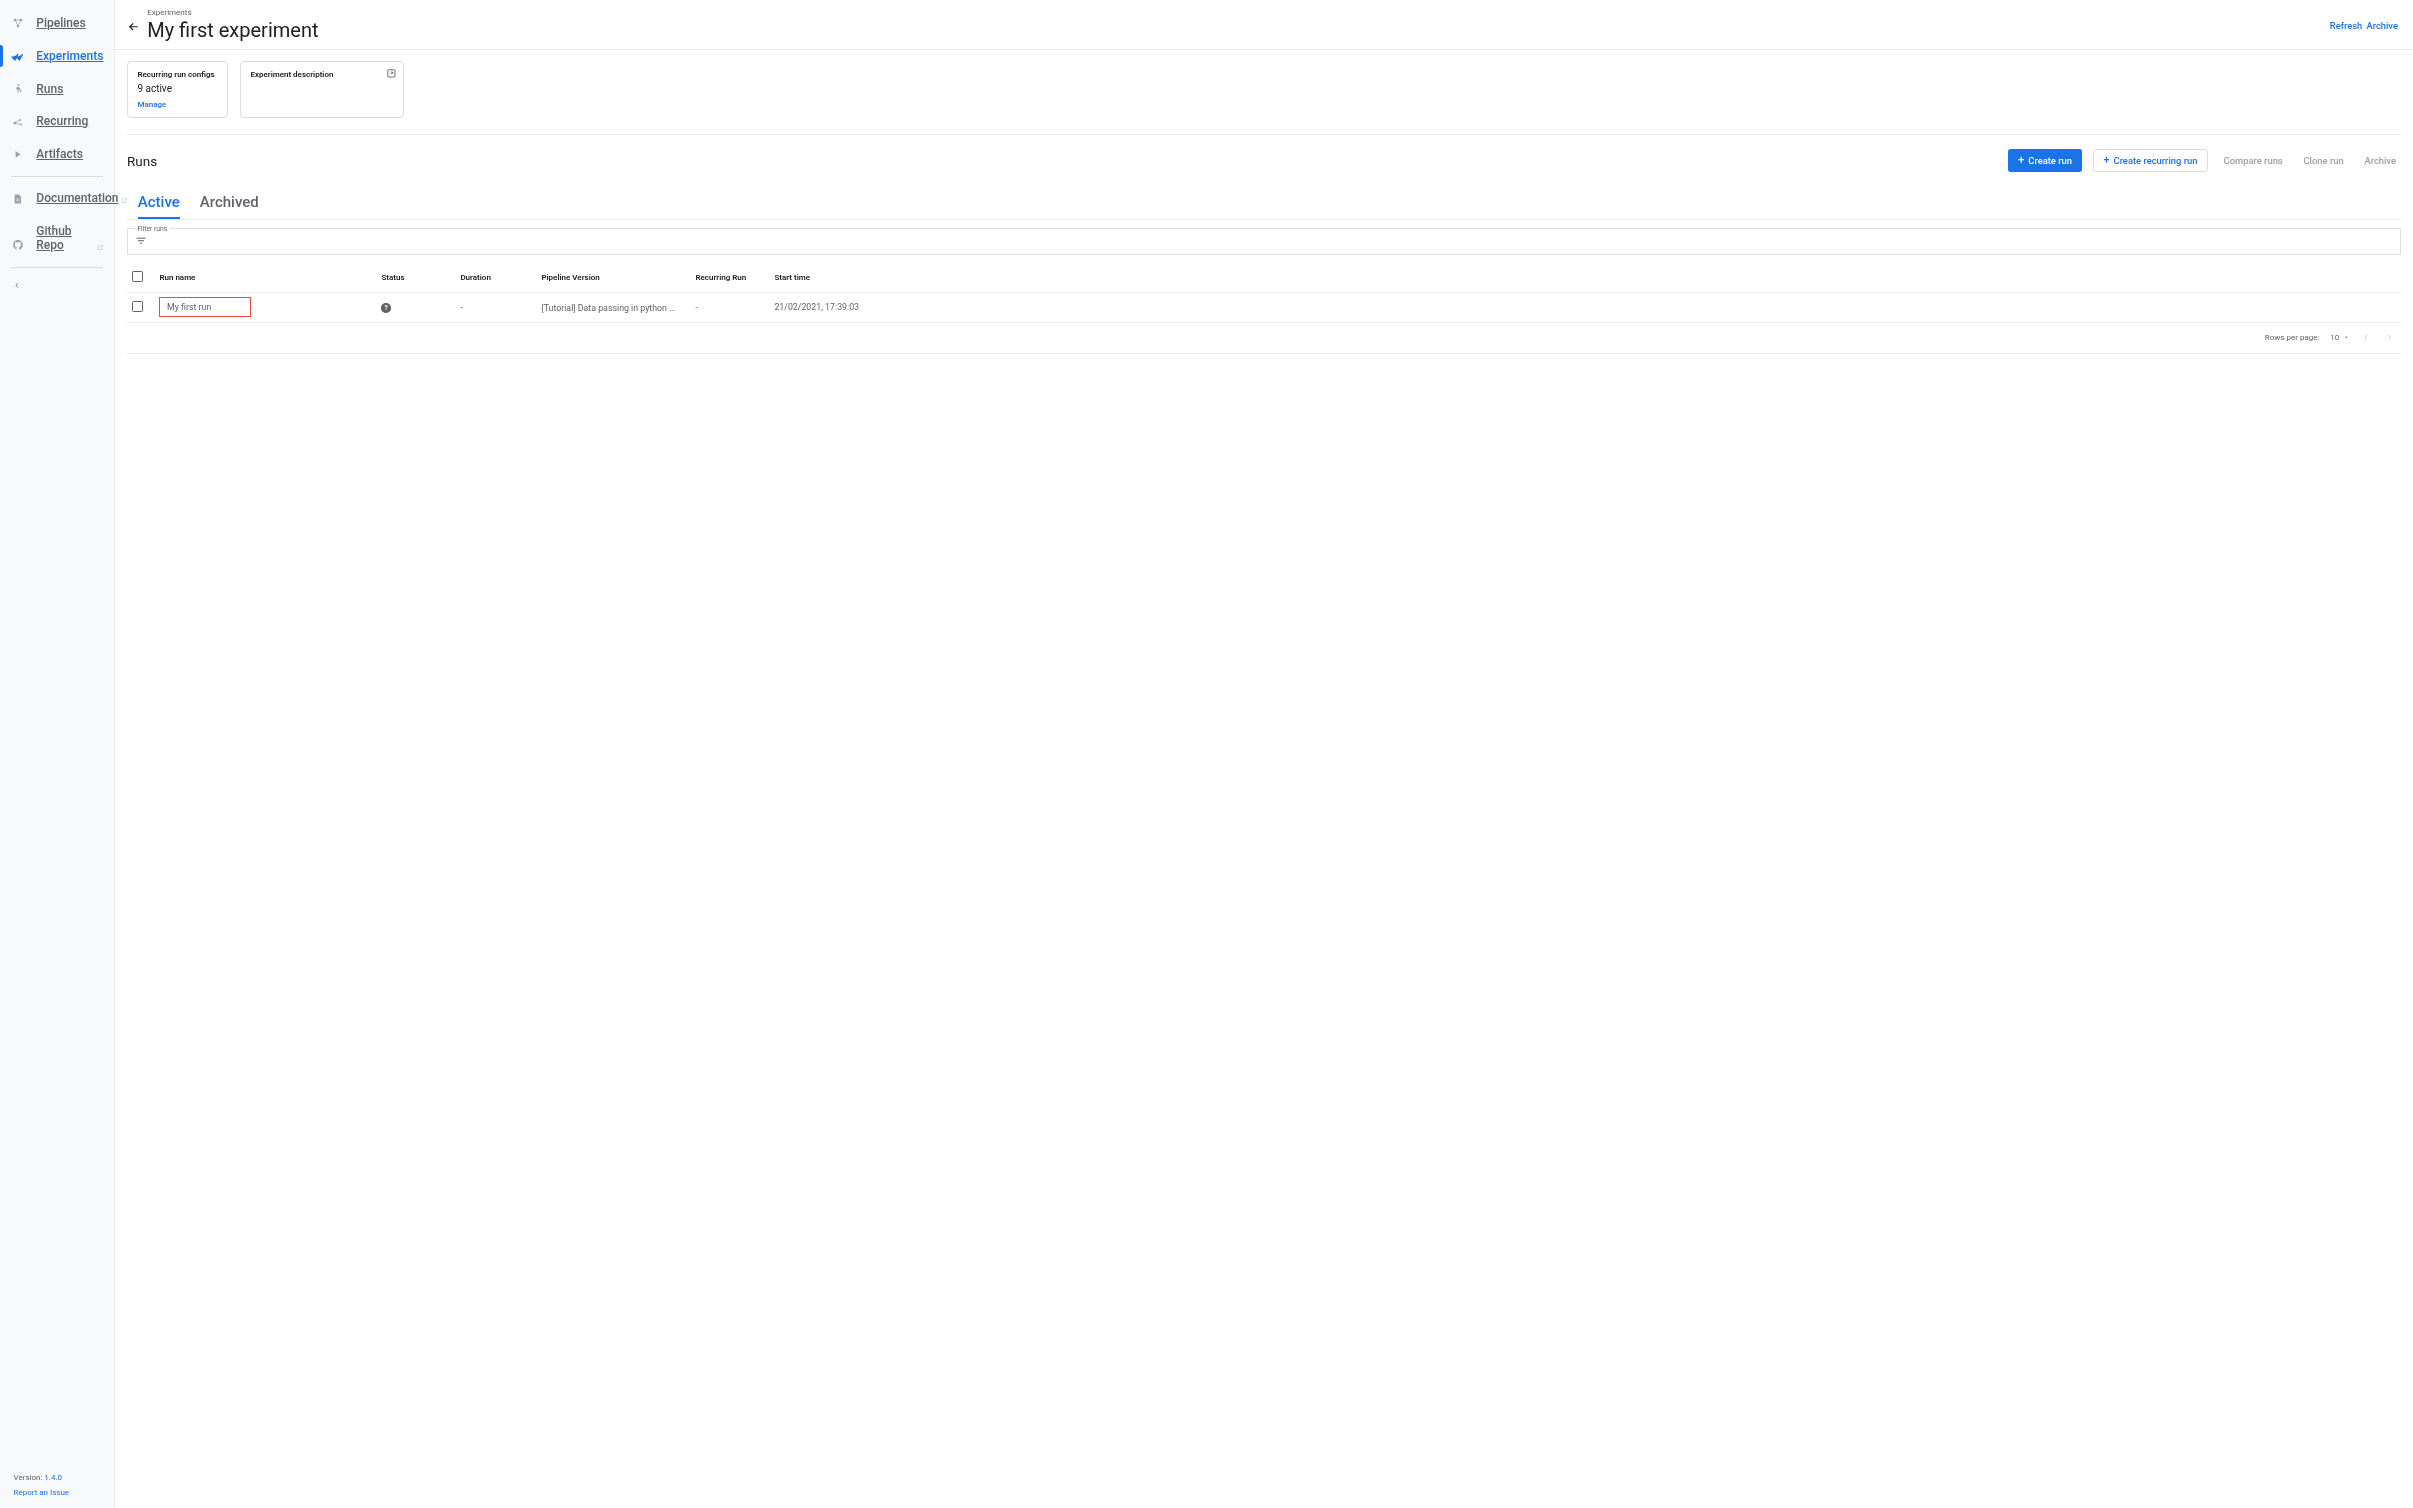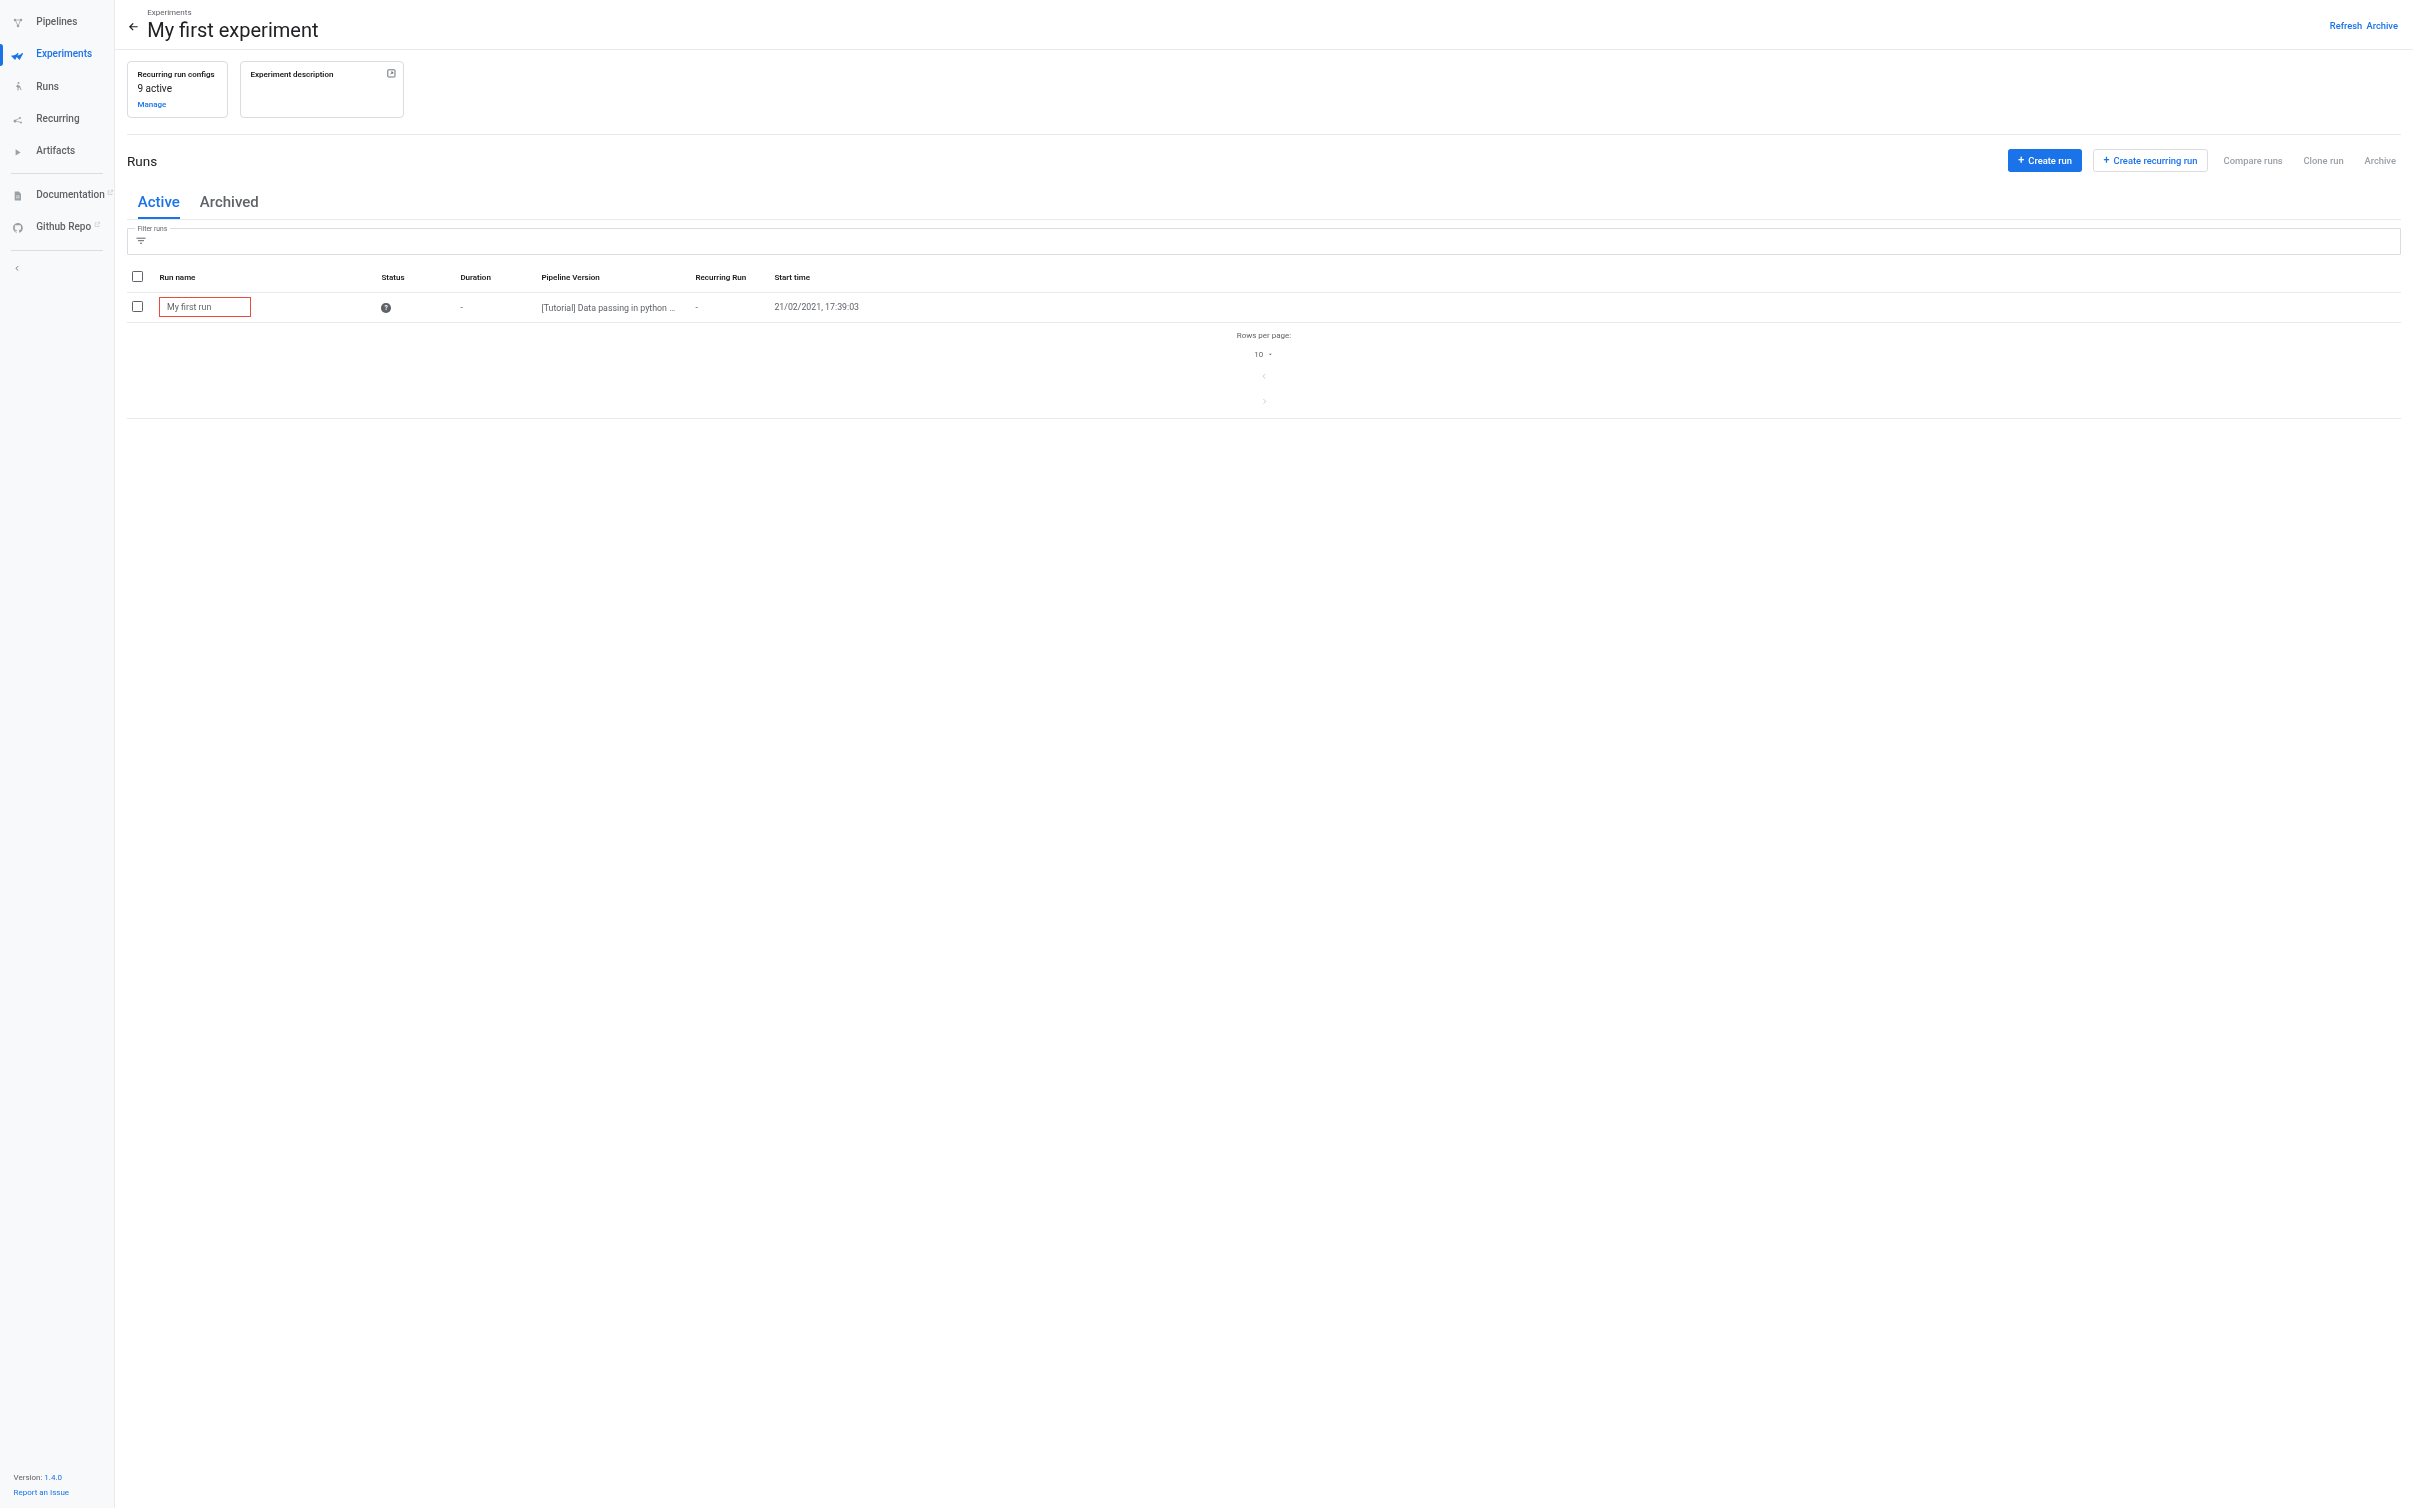--- a/index.html
+++ b/index.html
@@ -22,27 +22,28 @@
       border-right: 0.7px solid #e8eaed;
       display: flex;
       flex-direction: column;
       position: relative;
     }
     .nav-list {
       padding-top: 6.7px;
     }
     .nav-item {
       display: flex;
-      align-items: flex-start;
+      align-items: flex-end;
       padding: 9.4px 10.8px;
       cursor: pointer;
       color: #5f6368;
-      font-size: 10px;
+      font-size: 12px;
       font-weight: 500;
       position: relative;
+      text-decoration: underline;
     }
     .nav-item.active {
       color: #1a73e8;
     }
     .nav-item.active::before {
       content: '';
       position: absolute;
       left: 0;
       top: 5.4px;
       bottom: 5.4px;
@@ -317,21 +318,20 @@
     }
     .pagination {
       display: flex;
       align-items: center;
       justify-content: flex-end;
       padding: 8px 5.4px;
       gap: 10.8px;
       font-size: 8px;
       color: #5f6368;
       border-bottom: 0.7px solid #e8eaed;
-      flex-direction: column;
     }
     .pagination .pg-sel {
       display: flex;
       align-items: center;
       gap: 4px;
       cursor: pointer;
     }
     .pagination .pg-arrow {
       color: #bdc1c6;
       cursor: pointer;

